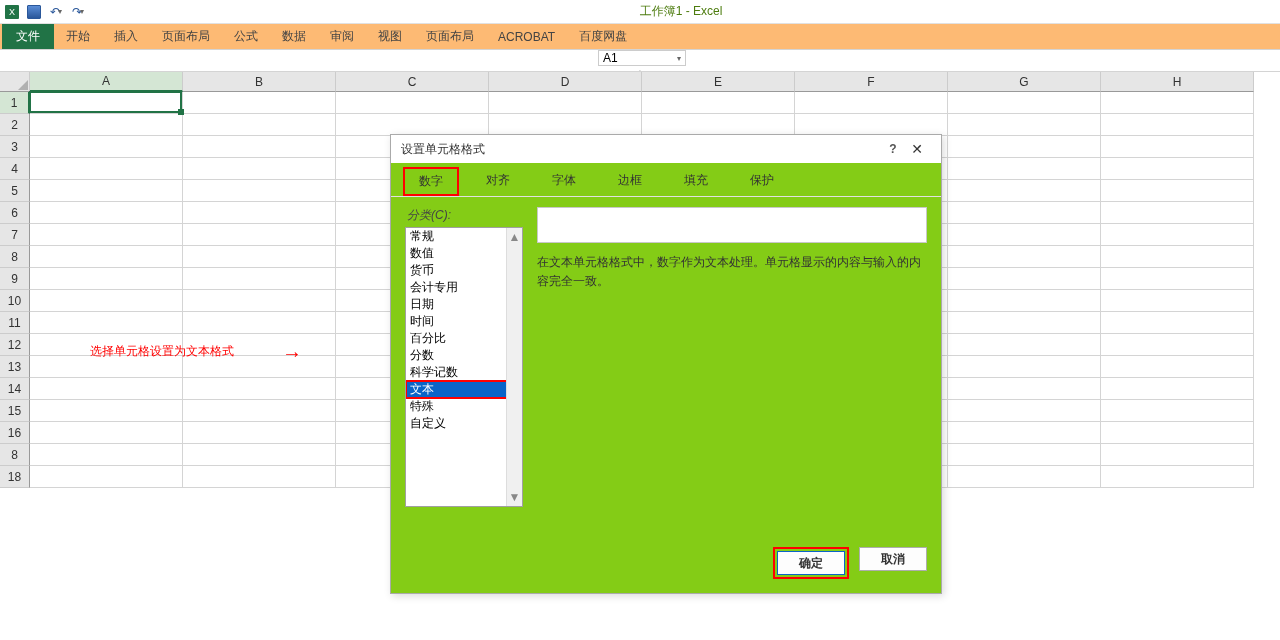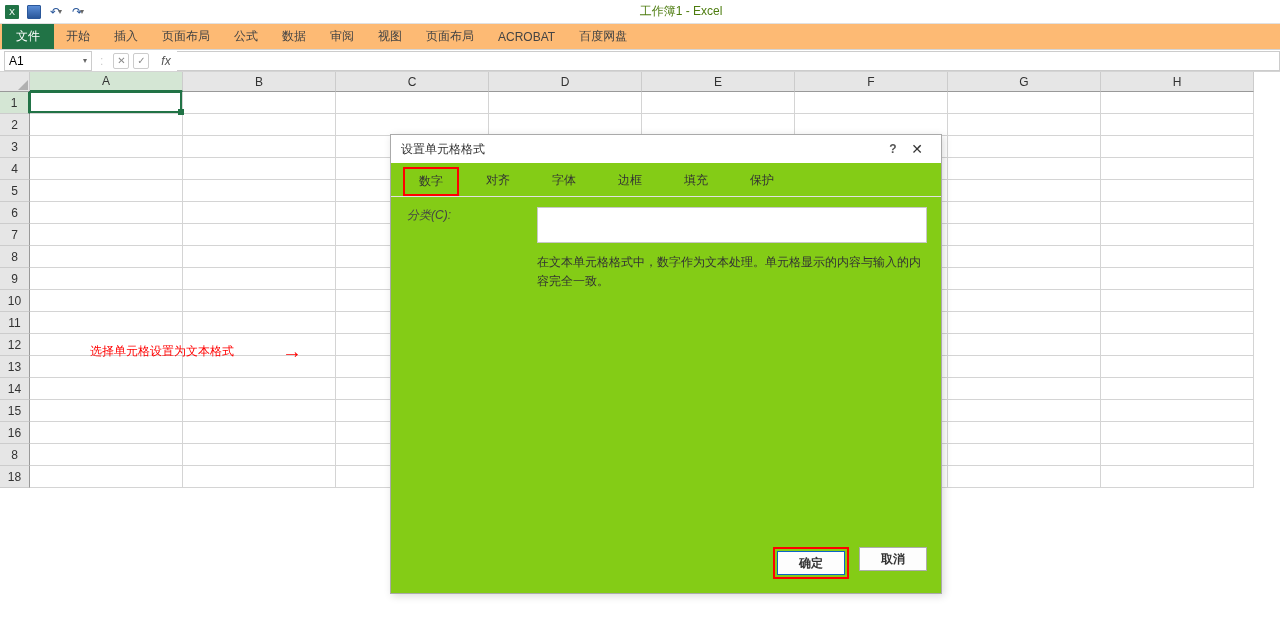--- a/index.html
+++ b/index.html
@@ -14,21 +14,21 @@
   .titlebar .undo-icon, .titlebar .redo-icon { color: #2a579a; font-size: 12px; }
   .titlebar .dd { color: #666; font-size: 8px; margin-left: -2px; }
   .titlebar .title-text { flex: 1; text-align: center; color: #4d7c0f; font-size: 12px; }
 
   
   .ribbon { height: 26px; background: #fdba74; border-bottom: 1px solid #d4d4d4; display: flex; align-items: stretch; padding-left: 2px; }
   .ribbon .tab { padding: 0 12px; display: flex; align-items: center; color: #444; cursor: pointer; }
   .ribbon .tab.file { background: #217346; color: #fff; padding: 0 14px; }
 
   
-  .fbar { height: 22px; background: #fff; border-bottom: 1px solid #d4d4d4; display: flex; align-items: center; }
+  .fbar { height: 22px; background: #fff; border-bottom: 1px solid #d4d4d4; display: flex; align-items: center; flex-direction: column; }
   .name-box { width: 88px; height: 20px; border: 1px solid #ccc; margin-left: 4px; display: flex; align-items: center; padding: 0 4px; background: #fff; }
   .name-box .dd2 { margin-left: auto; color: #666; font-size: 8px; }
   .fbar .sep { color: #ccc; margin: 0 8px; }
   .fbar .fx-btn { width: 16px; height: 16px; border: 1px solid #ccc; border-radius: 2px; display: flex; align-items: center; justify-content: center; margin: 0 2px; color: #888; font-size: 10px; }
   .fbar .fx-label { font-style: italic; color: #555; margin: 0 6px 0 10px; }
   .formula-input { flex: 1; height: 20px; border: 1px solid #ccc; border-left: none; background: #fff; }
 
   
   .grid-wrap { position: relative; height: calc(640px - 24px - 26px - 22px); overflow: hidden; }
   .corner { position: absolute; left: 0; top: 0; width: 30px; height: 20px; background: #e6e6e6; border-right: 1px solid #ccc; border-bottom: 1px solid #999; display:flex; align-items:flex-end; justify-content:flex-end; }
@@ -356,20 +356,38 @@
       <div class="dlg-tab active">数字</div>
       <div class="dlg-tab">对齐</div>
       <div class="dlg-tab">字体</div>
       <div class="dlg-tab">边框</div>
       <div class="dlg-tab">填充</div>
       <div class="dlg-tab">保护</div>
     </div>
     <div class="dlg-body">
       <div class="cat-col">
         <div class="cat-label">分类(C):</div>
+        <div class="cat-list" id="cat-list">
+          <div class="cat-item">常规</div>
+            <div class="cat-item">数值</div>
+            <div class="cat-item">货币</div>
+            <div class="cat-item">会计专用</div>
+            <div class="cat-item">日期</div>
+            <div class="cat-item">时间</div>
+            <div class="cat-item">百分比</div>
+            <div class="cat-item">分数</div>
+            <div class="cat-item">科学记数</div>
+            <div class="cat-item sel">文本</div>
+            <div class="cat-item">特殊</div>
+            <div class="cat-item">自定义</div>
+            <div class="cat-scroll">
+            <span>▲</span>
+            <span>▼</span>
+          </div>
+        </div>
       </div>
       <div class="sample-col">
         <div class="sample-box"></div>
         <div class="desc">在文本单元格格式中，数字作为文本处理。单元格显示的内容与输入的内容完全一致。</div>
       </div>
     </div>
     <div class="dlg-footer">
       <span class="btn-wrap-hl">
         <button class="btn primary">确定</button>
       </span>

